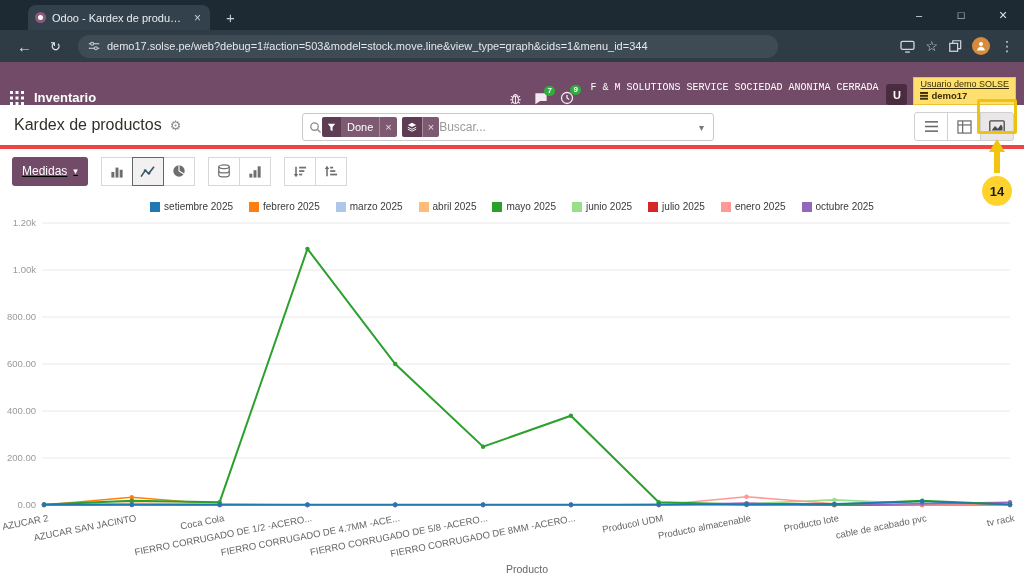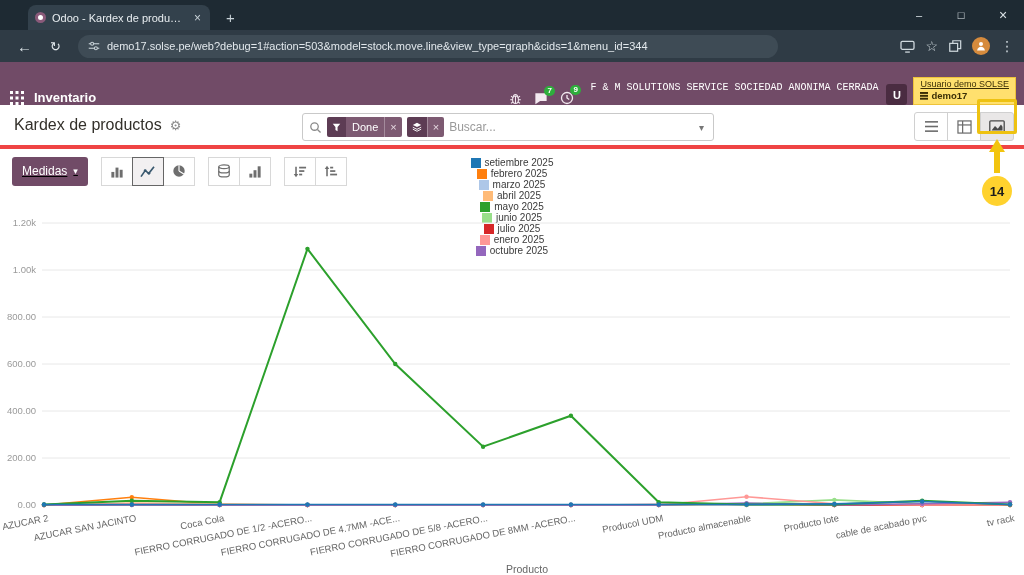--- a/index.html
+++ b/index.html
@@ -46,21 +46,21 @@
   .user-box { margin-left:6px; background:#ffe06e; border:1.5px solid #eec33a; padding:1px 6px 2px; color:#3a2e06;
               line-height:1.25; flex:0 0 auto; }
   .user-name { font-size:9px; text-decoration:underline; white-space:nowrap; }
   .user-db { font-size:9.5px; font-weight:bold; display:flex; align-items:center; gap:3px; white-space:nowrap; }
 
   
   .cpanel { position:relative; height:44px; background:#fff; border-bottom:4px solid #ef4444; }
   .page-title { position:absolute; left:14px; top:11px; font-size:16px; color:#33302a; display:flex; align-items:center; gap:8px; }
   .gear { color:#8a8a8a; font-size:13px; }
   .searchbox { position:absolute; left:302px; top:8px; width:412px; height:28px; border:1px solid #c9c9c9;
-               border-radius:3px; display:flex; align-items:center; padding:0 6px; gap:5px; background:#fff; }
+               border-radius:3px; display:flex; align-items:center; padding:0 6px; background:#fff; }
   .searchbox .mag { color:#8a8a8a; display:flex; }
   .facet { display:flex; align-items:stretch; height:20px; border-radius:2px; overflow:hidden; font-size:11px; flex:0 0 auto; }
   .facet-ico { background:#5d3c54; color:#fff; display:flex; align-items:center; padding:0 5px; }
   .facet-label { background:#7d5a72; color:#fff; display:flex; align-items:center; padding:0 6px; white-space:nowrap; }
   .facet-x { background:#7d5a72; color:#e7dae2; display:flex; align-items:center; padding:0 5px;
              border-left:1px solid rgba(255,255,255,.3); cursor:pointer; }
   .search-input { flex:1; border:none; outline:none; font-size:12px; color:#555; min-width:40px;
                   font-family:"Liberation Sans",sans-serif; }
   .search-input::placeholder { color:#9a9a9a; }
   .search-caret { color:#777; font-size:10px; padding:0 3px; }
@@ -76,21 +76,21 @@
   .measures-btn { height:29px; background:#714B67; color:#fff; font-size:12px; border:none; border-radius:3px;
                   padding:0 10px; display:flex; align-items:center; gap:6px; cursor:pointer;
                   font-family:"Liberation Sans",sans-serif; }
   .tool-group { display:flex; margin-left:8px; }
   .tool-btn { width:32px; height:29px; border:1px solid #d8d8d8; background:#fff; color:#6e6e6e; margin-left:-1px;
               display:flex; align-items:center; justify-content:center; }
   .tool-btn.active { border:1px solid #666; background:#f2f0f1; color:#39586e; position:relative; z-index:1; }
 
   
   .chart-area { height:392px; background:#fff; position:relative; }
-  .legend { height:22px; display:flex; align-items:center; justify-content:center; padding-top:5px;flex-direction:column; }
+  .legend { height:22px; display:flex; align-items:center; justify-content:center; gap:16px; padding-top:5px; }
   .lg-item { display:flex; align-items:center; gap:4px; font-size:10px; color:#3a3a3a; cursor:pointer; }
   .lg-sq { width:10px; height:10px; display:inline-block; }
   .chart-svg { display:block; }
   svg text { font-family:"Liberation Sans", sans-serif; }
 
   
   .ann-box { position:absolute; left:977px; top:99px; width:40px; height:35px; border:3px solid #eec211;
              border-radius:2px; z-index:20; pointer-events:none; }
   .ann-arrow { position:absolute; left:989px; top:139px; z-index:20; pointer-events:none; }
   .ann-arrow .head { width:0; height:0; border-left:8px solid transparent; border-right:8px solid transparent;

